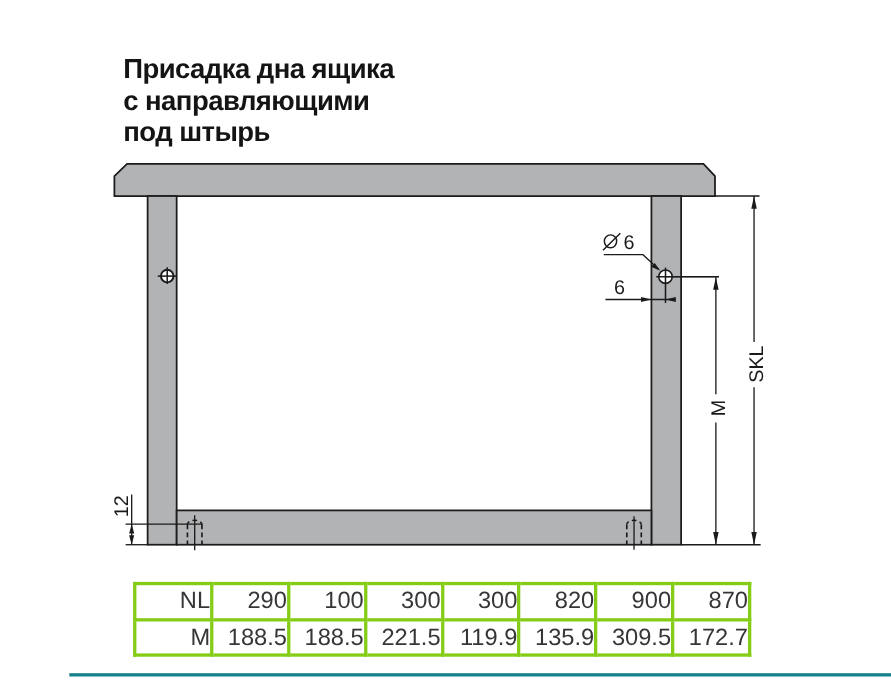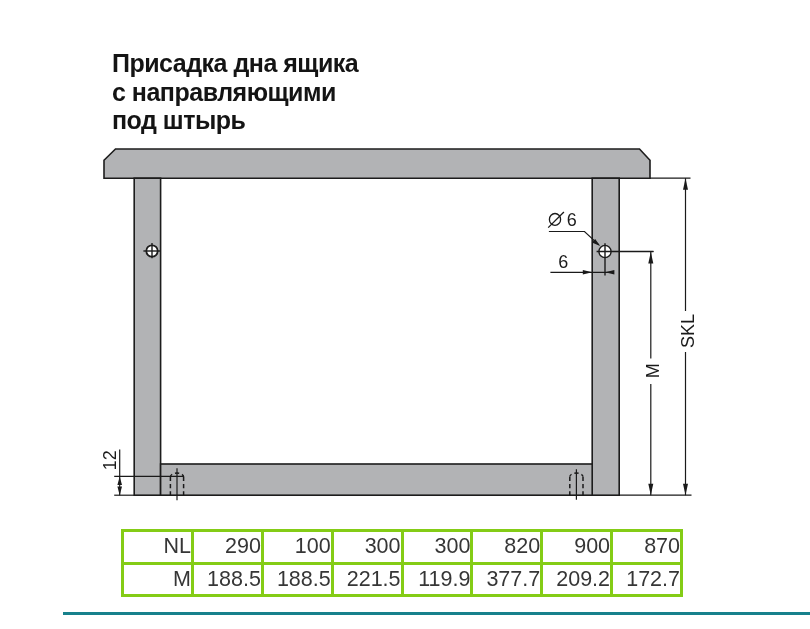--- a/index.html
+++ b/index.html
@@ -115,21 +115,21 @@
           <td>820</td>
           <td>900</td>
           <td>870</td>
         </tr>
 <tr style="height:32px;">
           <td>M</td>
           <td>188.5</td>
           <td>188.5</td>
           <td>221.5</td>
           <td>119.9</td>
-          <td>377.7</td>
-          <td>209.2</td>
+          <td>135.9</td>
+          <td>309.5</td>
           <td>172.7</td>
         </tr>
 </tbody>
     </table>
 
 <div style="position:absolute;left:63px;top:611.5px;width:747px;height:3.2px;background:#17818c;"></div>
 </div>
 
 </body></html>

